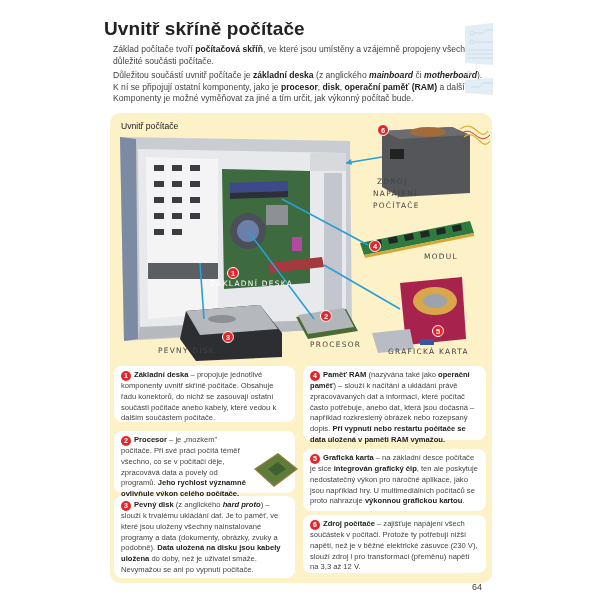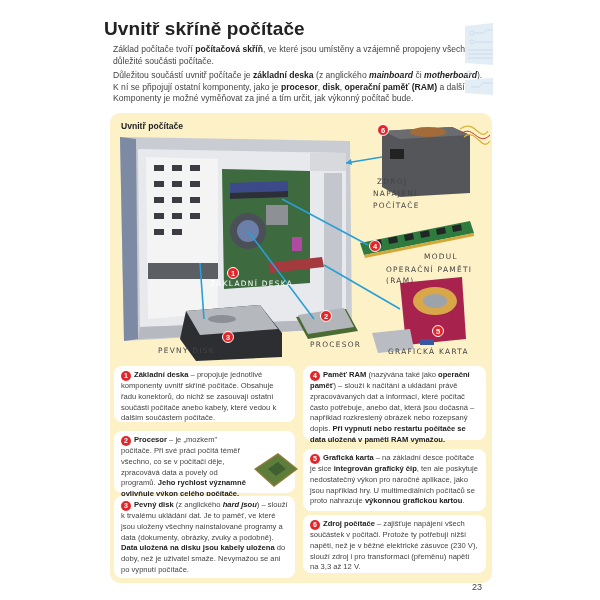--- a/index.html
+++ b/index.html
@@ -7,21 +7,21 @@
   body { position: relative; font-family: "Liberation Sans", sans-serif; color: #333; }
 
   .page-title { position: absolute; left: 104px; top: 18px; font-size: 19px; font-weight: bold; color: #222; letter-spacing: 0.1px; }
   .intro { position: absolute; left: 113px; top: 44px; width: 370px; font-size: 8.6px; line-height: 11.6px; color: #444; }
   .intro p { margin-bottom: 3px; }
   .intro b { color: #222; margin-top: 10px; }
 
   .deco-circuit { position: absolute; left: 463px; top: 23px; width: 30px; height: 75px; }
 
   .panel { position: absolute; left: 110px; top: 113px; width: 382px; height: 470px; background: #fdf1c8; border-radius: 10px; }
-  .panel-title { position: absolute; left: 11px; top: 8px; font-size: 8.6px; font-weight: bold; color: #222; }
+  .panel-title { position: absolute; left: 11px; top: 8px; font-size: 8.6px; font-weight: normal; color: #222; }
 
   .illustration { position: absolute; left: 0; top: 0; width: 382px; height: 250px; }
 
   .hand-label { position: absolute; font-family: "DejaVu Sans", sans-serif; font-size: 7.4px; letter-spacing: 1.3px; color: #444; text-transform: uppercase; line-height: 11px; }
   .hand-label.white { color: #fff; }
 
   .badge { position: absolute; width: 12px; height: 12px; border-radius: 50%; background: #e4262b; color: #fff; font-size: 7.5px; font-weight: bold; text-align: center; line-height: 12px; border: 1px solid #fff; }
 
   .card { position: absolute; background: #ffffff; border-radius: 8px; padding: 4px 7px 4px 7px; font-size: 7.6px; line-height: 10.8px; color: #444; }
   .card b { color: #222; }
@@ -159,46 +159,45 @@
   <div class="badge" style="left:322px;top:212px;">5</div>
   <div class="badge" style="left:267px;top:11px;">6</div>
 
   <div class="hand-label white" style="left:100px;top:165px;">Základní deska</div>
   <div class="hand-label" style="left:200px;top:226px;">Procesor</div>
   <div class="hand-label" style="left:48px;top:232px;">Pevný disk</div>
   <div class="hand-label" style="left:267px;top:63px;">Zdroj</div>
   <div class="hand-label" style="left:263px;top:75px;">napájení</div>
   <div class="hand-label" style="left:263px;top:87px;">počítače</div>
   <div class="hand-label" style="left:314px;top:138px;text-align:center;">Modul</div>
-  <div class="hand-label" style="left:276px;top:151px;">operační paměti (RAM)</div>
   <div class="hand-label" style="left:278px;top:233px;">Grafická karta</div>
 
   <div class="card" style="left:4px;top:253px;width:181px;height:56px;">
     <span class="num">1</span><b>Základní deska</b><span> – propojuje jednotlivé komponenty uvnitř skříně počítače. Obsahuje řadu konektorů, do nichž se zasouvají ostatní součásti počítače anebo kabely, které vedou k dalším součástem počítače.</span>
   </div>
 
   <div class="card" style="left:4px;top:318px;width:181px;height:62px;padding-right:48px;">
     <span class="num">2</span><b>Procesor</b><span> – je „mozkem" počítače. Při své práci počítá téměř všechno, co se v počítači děje, zpracovává data a povely od programů. </span><b>Jeho rychlost významně ovlivňuje výkon celého počítače.</b>
   </div>
   <svg style="position:absolute;left:142px;top:338px;width:48px;height:38px;" viewBox="0 0 48 38">
     <path d="M2 18 L26 2 L46 18 L22 36 Z" fill="#8f7a3a"></path>
     <path d="M4 18 L26 4 L44 18 L22 34 Z" fill="#5f7d3a"></path>
     <path d="M16 18 L26 11 L34 18 L24 25 Z" fill="#3f6030"></path>
   </svg>
 
   <div class="card" style="left:4px;top:383px;width:181px;height:82px;">
-    <span class="num">3</span><b>Pevný disk</b><span> (z anglického </span><b><i>hard jsou</i></b><span>) – slouží k trvalému ukládání dat. Je to paměť, ve které jsou uloženy všechny nainstalované programy a data (dokumenty, obrázky, zvuky a podobně). </span><b>Data uložená na disku jsou kabely uložena</b><span> do doby, než je uživatel smaže. Nevymažou se ani po vypnutí počítače.</span>
+    <span class="num">3</span><b>Pevný disk</b><span> (z anglického </span><b><i>hard proto</i></b><span>) – slouží k trvalému ukládání dat. Je to paměť, ve které jsou uloženy všechny nainstalované programy a data (dokumenty, obrázky, zvuky a podobně). </span><b>Data uložená na disku jsou kabely uložena</b><span> do doby, než je uživatel smaže. Nevymažou se ani po vypnutí počítače.</span>
   </div>
 
   <div class="card" style="left:193px;top:253px;width:183px;height:74px;">
     <span class="num">4</span><b>Paměť RAM</b><span> (nazývána také jako </span><b>operační paměť</b><span>) – slouží k načítání a ukládání právě zpracovávaných dat a informací, které počítač často potřebuje, anebo dat, která jsou dočasná – například rozkreslený obrázek nebo rozepsaný dopis. </span><b>Při vypnutí nebo restartu počítače se data uložená v paměti RAM vymažou.</b>
   </div>
 
   <div class="card" style="left:193px;top:336px;width:183px;height:62px;">
     <span class="num">5</span><b>Grafická karta</b><span> – na základní desce počítače je sice </span><b>integrován grafický čip</b><span>, ten ale poskytuje nedostatečný výkon pro náročné aplikace, jako jsou například hry. U multimediálních počítačů se proto nahrazuje </span><b>výkonnou grafickou kartou</b><span>.</span>
   </div>
 
   <div class="card" style="left:193px;top:402px;width:183px;height:58px;">
     <span class="num">6</span><b>Zdroj počítače</b><span> – zajišťuje napájení všech součástek v počítači. Protože ty potřebují nižší napětí, než je v běžné elektrické zásuvce (230 V), slouží zdroj i pro transformaci (přeměnu) napětí na 3,3 až 12 V.</span>
   </div>
 </section>
 
-<div class="page-number">23</div>
+<div class="page-number">64</div>
 
 </body></html>

